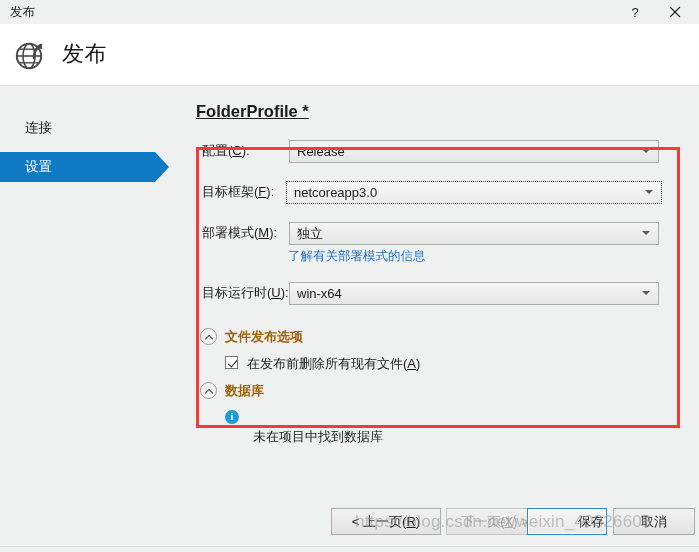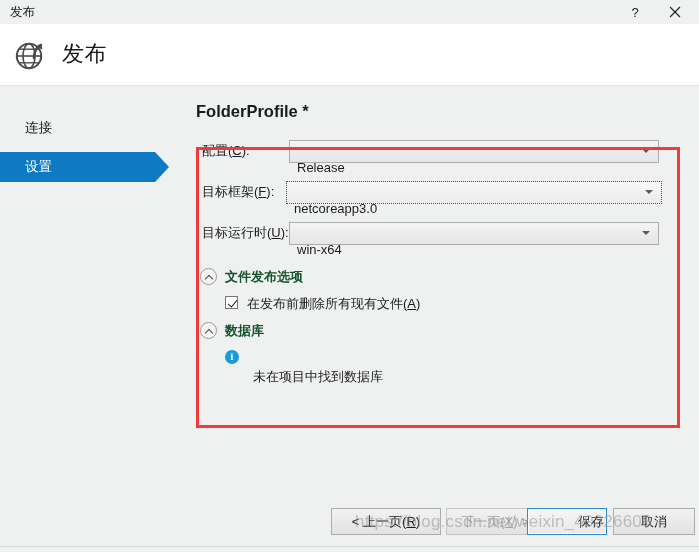--- a/index.html
+++ b/index.html
@@ -100,20 +100,21 @@
     border-top: 15px solid transparent;
     border-bottom: 15px solid transparent;
     border-left: 14px solid #0e7ac4;
   }
 
   
   #main {
     position: absolute;
     left: 196px; top: 100px;
     width: 484px;
+    text-decoration: underline;
   }
   #profile-title {
     font-size: 16.5px;
     font-weight: bold;
     color: #1b1b1b;
     margin: 0 0 18px 0;
     line-height: 22px;
   }
 
   
@@ -152,21 +153,21 @@
     top: 0;
     width: 370px;
     height: 23px;
     background: linear-gradient(to bottom, #f5f5f5 0%, #ececec 50%, #e6e6e6 100%);
     border: 1px solid #adadad;
     box-sizing: border-box;
     cursor: default;
   }
   .combo .combo-text {
     position: absolute;
-    left: 7px; top: 18px;
+    left: 7px; top: 2px;
     font-size: 13px;
     color: #1b1b1b;
     line-height: 17px;
   }
   .combo .combo-arrow {
     position: absolute;
     right: 8px; top: 8px;
     width: 0; height: 0;
     border-left: 4px solid transparent;
     border-right: 4px solid transparent;
@@ -211,21 +212,21 @@
     width: 5px; height: 5px;
     border-left: 1.6px solid #4c4c4c;
     border-top: 1.6px solid #4c4c4c;
     transform: rotate(45deg);
   }
   .section-title {
     position: absolute;
     left: 29px; top: 0;
     font-size: 13px;
     font-weight: bold;
-    color: #14532d;
+    color: #a16207;
     line-height: 18px;
     white-space: nowrap;
   }
 
   .checkrow {
     position: absolute;
     left: 29px;
     height: 18px;
   }
   .checkbox {
@@ -388,20 +389,28 @@
     </div>
 
     <div class="field-row">
       <div class="field-label"><span>目标框架(</span><u>F</u><span>):</span></div>
       <div class="combo focused">
         <span class="combo-text">netcoreapp3.0</span>
         <span class="combo-arrow"></span>
       </div>
     </div>
 
+    <div class="field-row" style="margin-bottom:38px;">
+      <div class="field-label"><span>部署模式(</span><u>M</u><span>):</span></div>
+      <div class="combo">
+        <span class="combo-text">独立</span>
+        <span class="combo-arrow"></span>
+      </div>
+      <div class="hint-link" style="top:26px;">了解有关部署模式的信息</div>
+    </div>
 
     <div class="field-row" style="margin-bottom:24px;">
       <div class="field-label"><span>目标运行时(</span><u>U</u><span>):</span></div>
       <div class="combo">
         <span class="combo-text">win-x64</span>
         <span class="combo-arrow"></span>
       </div>
     </div>
 
     <div style="position:relative;height:54px;">

